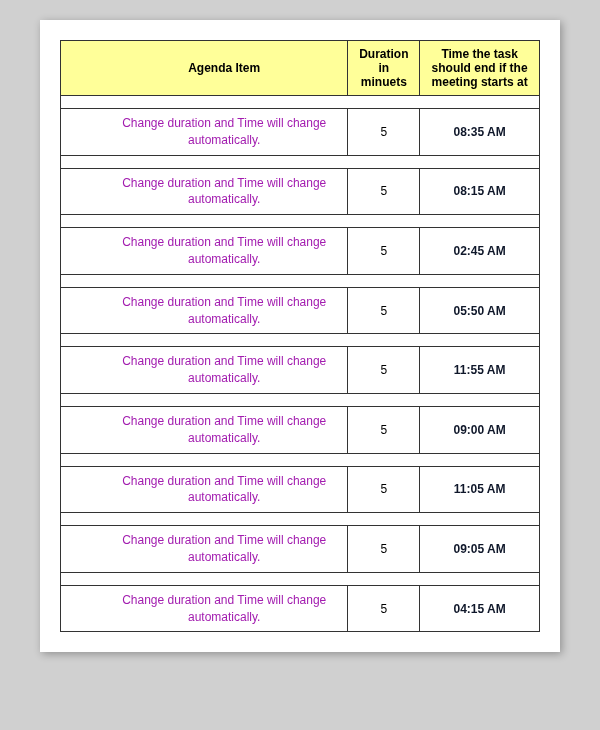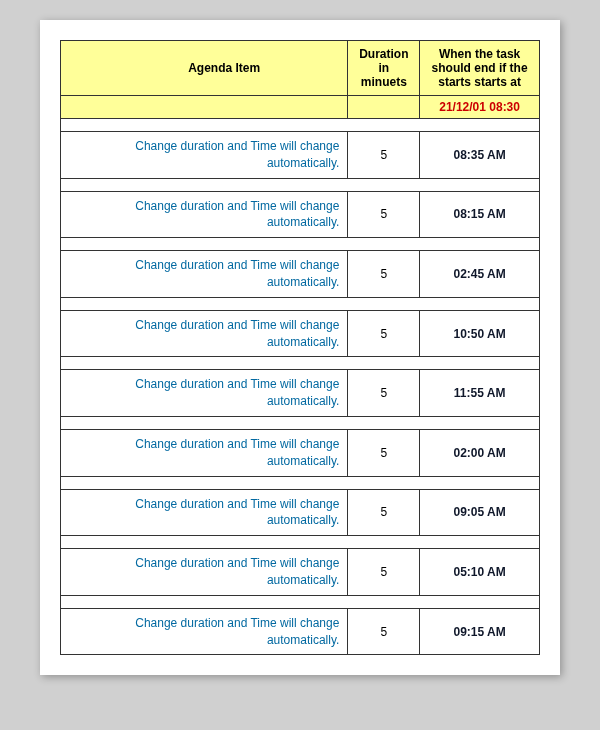--- a/index.html
+++ b/index.html
@@ -71,22 +71,22 @@
       height: 10px;
       border: 1px solid #333;
       background: #fff;
     }
 
     .data-row td {
       background: #ffffff;
     }
 
     .agenda-cell {
-      text-align: right;
-      color: #0369a1;
+      text-align: center;
+      color: #a21caf;
       line-height: 1.4;
     }
 
     .duration-cell {
       text-align: center;
       color: #000;
     }
 
     .time-cell {
       text-align: center;
@@ -96,26 +96,21 @@
   </style>
 </head>
 <body>
 
 <div class="page-container">
   <table>
     <thead>
       <tr class="header-row">
         <th class="col-agenda">Agenda Item</th>
         <th class="col-duration">Duration in minuets</th>
-        <th class="col-time">When the task should end if the starts starts at</th>
-      </tr>
-      <tr class="date-row">
-        <td class="col-agenda"></td>
-        <td class="col-duration"></td>
-        <td class="col-time">21/12/01 08:30</td>
+        <th class="col-time">Time the task should end if the meeting starts at</th>
       </tr>
     </thead>
     <tbody id="table-body">
     <tr class="spacer-row">
           <td colspan="3"></td>
         </tr>
         <tr class="data-row">
           <td class="agenda-cell col-agenda">Change  duration and Time will change automatically.</td>
           <td class="duration-cell col-duration">5</td>
           <td class="time-cell col-time">08:35 AM</td>
@@ -135,57 +130,57 @@
           <td class="agenda-cell col-agenda">Change  duration and Time will change automatically.</td>
           <td class="duration-cell col-duration">5</td>
           <td class="time-cell col-time">02:45 AM</td>
         </tr>
         <tr class="spacer-row">
           <td colspan="3"></td>
         </tr>
         <tr class="data-row">
           <td class="agenda-cell col-agenda">Change  duration and Time will change automatically.</td>
           <td class="duration-cell col-duration">5</td>
-          <td class="time-cell col-time">10:50 AM</td>
+          <td class="time-cell col-time">05:50 AM</td>
         </tr>
         <tr class="spacer-row">
           <td colspan="3"></td>
         </tr>
         <tr class="data-row">
           <td class="agenda-cell col-agenda">Change  duration and Time will change automatically.</td>
           <td class="duration-cell col-duration">5</td>
           <td class="time-cell col-time">11:55 AM</td>
         </tr>
         <tr class="spacer-row">
           <td colspan="3"></td>
         </tr>
         <tr class="data-row">
           <td class="agenda-cell col-agenda">Change  duration and Time will change automatically.</td>
           <td class="duration-cell col-duration">5</td>
-          <td class="time-cell col-time">02:00 AM</td>
+          <td class="time-cell col-time">09:00 AM</td>
+        </tr>
+        <tr class="spacer-row">
+          <td colspan="3"></td>
+        </tr>
+        <tr class="data-row">
+          <td class="agenda-cell col-agenda">Change  duration and Time will change automatically.</td>
+          <td class="duration-cell col-duration">5</td>
+          <td class="time-cell col-time">11:05 AM</td>
         </tr>
         <tr class="spacer-row">
           <td colspan="3"></td>
         </tr>
         <tr class="data-row">
           <td class="agenda-cell col-agenda">Change  duration and Time will change automatically.</td>
           <td class="duration-cell col-duration">5</td>
           <td class="time-cell col-time">09:05 AM</td>
         </tr>
         <tr class="spacer-row">
           <td colspan="3"></td>
         </tr>
         <tr class="data-row">
           <td class="agenda-cell col-agenda">Change  duration and Time will change automatically.</td>
           <td class="duration-cell col-duration">5</td>
-          <td class="time-cell col-time">05:10 AM</td>
-        </tr>
-        <tr class="spacer-row">
-          <td colspan="3"></td>
-        </tr>
-        <tr class="data-row">
-          <td class="agenda-cell col-agenda">Change  duration and Time will change automatically.</td>
-          <td class="duration-cell col-duration">5</td>
-          <td class="time-cell col-time">09:15 AM</td>
+          <td class="time-cell col-time">04:15 AM</td>
         </tr>
       </tbody>
   </table>
 </div>
 
 </body></html>

